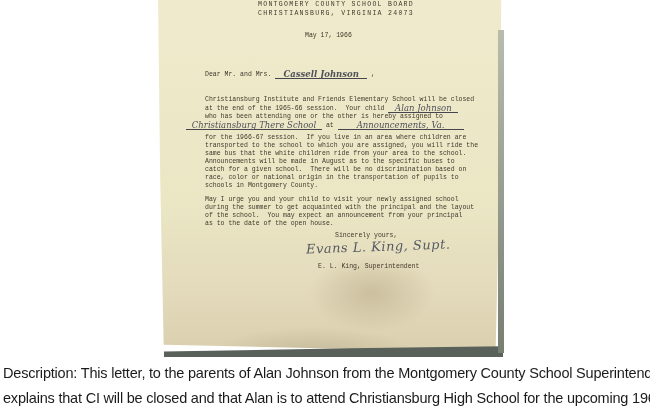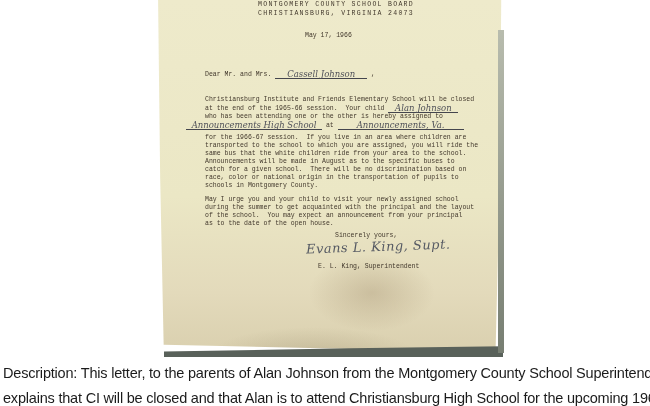--- a/index.html
+++ b/index.html
@@ -33,21 +33,21 @@
   .para3{left:49px;top:196px;}
   .closing{left:179px;top:232px;}
   .sig{left:150px;top:243px;font-family:"DejaVu Serif",serif;font-style:italic;
        font-size:13px;color:#565a63;transform:rotate(-2deg);letter-spacing:0.5px;white-space:pre;}
   .typed-name{left:162px;top:263px;}
 
   
   .hand{display:inline-block;font-family:"DejaVu Serif",serif;font-style:italic;
         font-size:8.5px;line-height:7px;color:#4f5058;vertical-align:baseline;
         border-bottom:1px solid #44454d;text-align:center;transform:translateY(1px);}
-  .hand.name{width:92px;}
+  .hand.name{width:92px;font-weight:bold;}
   .hand.child{width:70px;}
   .hand.school{width:136px;}
   .hand.place{width:126px;}
 
   
   .caption{position:absolute;left:3px;top:361px;width:647px;color:#1b1b1b;
            font-size:14.5px;letter-spacing:-0.2px;line-height:25px;white-space:nowrap;}
 </style>
 </head>
 <body>
@@ -69,21 +69,21 @@
       <div class="abs date t-line">May 17, 1966</div>
 
       <div class="abs salutation"><span>Dear Mr. and Mrs. </span><span class="hand name">Cassell Johnson</span><span> ,</span></div>
 
       <div class="abs para1">
         <div class="t-line">Christiansburg Institute and Friends Elementary School will be closed</div>
         <div class="t-line"><span>at the end of the 1965-66 session.  Your child </span><span class="hand child">Alan Johnson</span></div>
         <div class="t-line">who has been attending one or the other is hereby assigned to</div>
       </div>
 
-      <div class="abs assign-line"><span class="hand school">Announcements High School</span><span> at </span><span class="hand place">Announcements, Va.</span></div>
+      <div class="abs assign-line"><span class="hand school">Christiansburg There School</span><span> at </span><span class="hand place">Announcements, Va.</span></div>
 
       <div class="abs para2">
         <div class="t-line">for the 1966-67 session.  If you live in an area where children are</div>
         <div class="t-line">transported to the school to which you are assigned, you will ride the</div>
         <div class="t-line">same bus that the white children ride from your area to the school.</div>
         <div class="t-line">Announcements will be made in August as to the specific buses to</div>
         <div class="t-line">catch for a given school.  There will be no discrimination based on</div>
         <div class="t-line">race, color or national origin in the transportation of pupils to</div>
         <div class="t-line">schools in Montgomery County.</div>
       </div>

